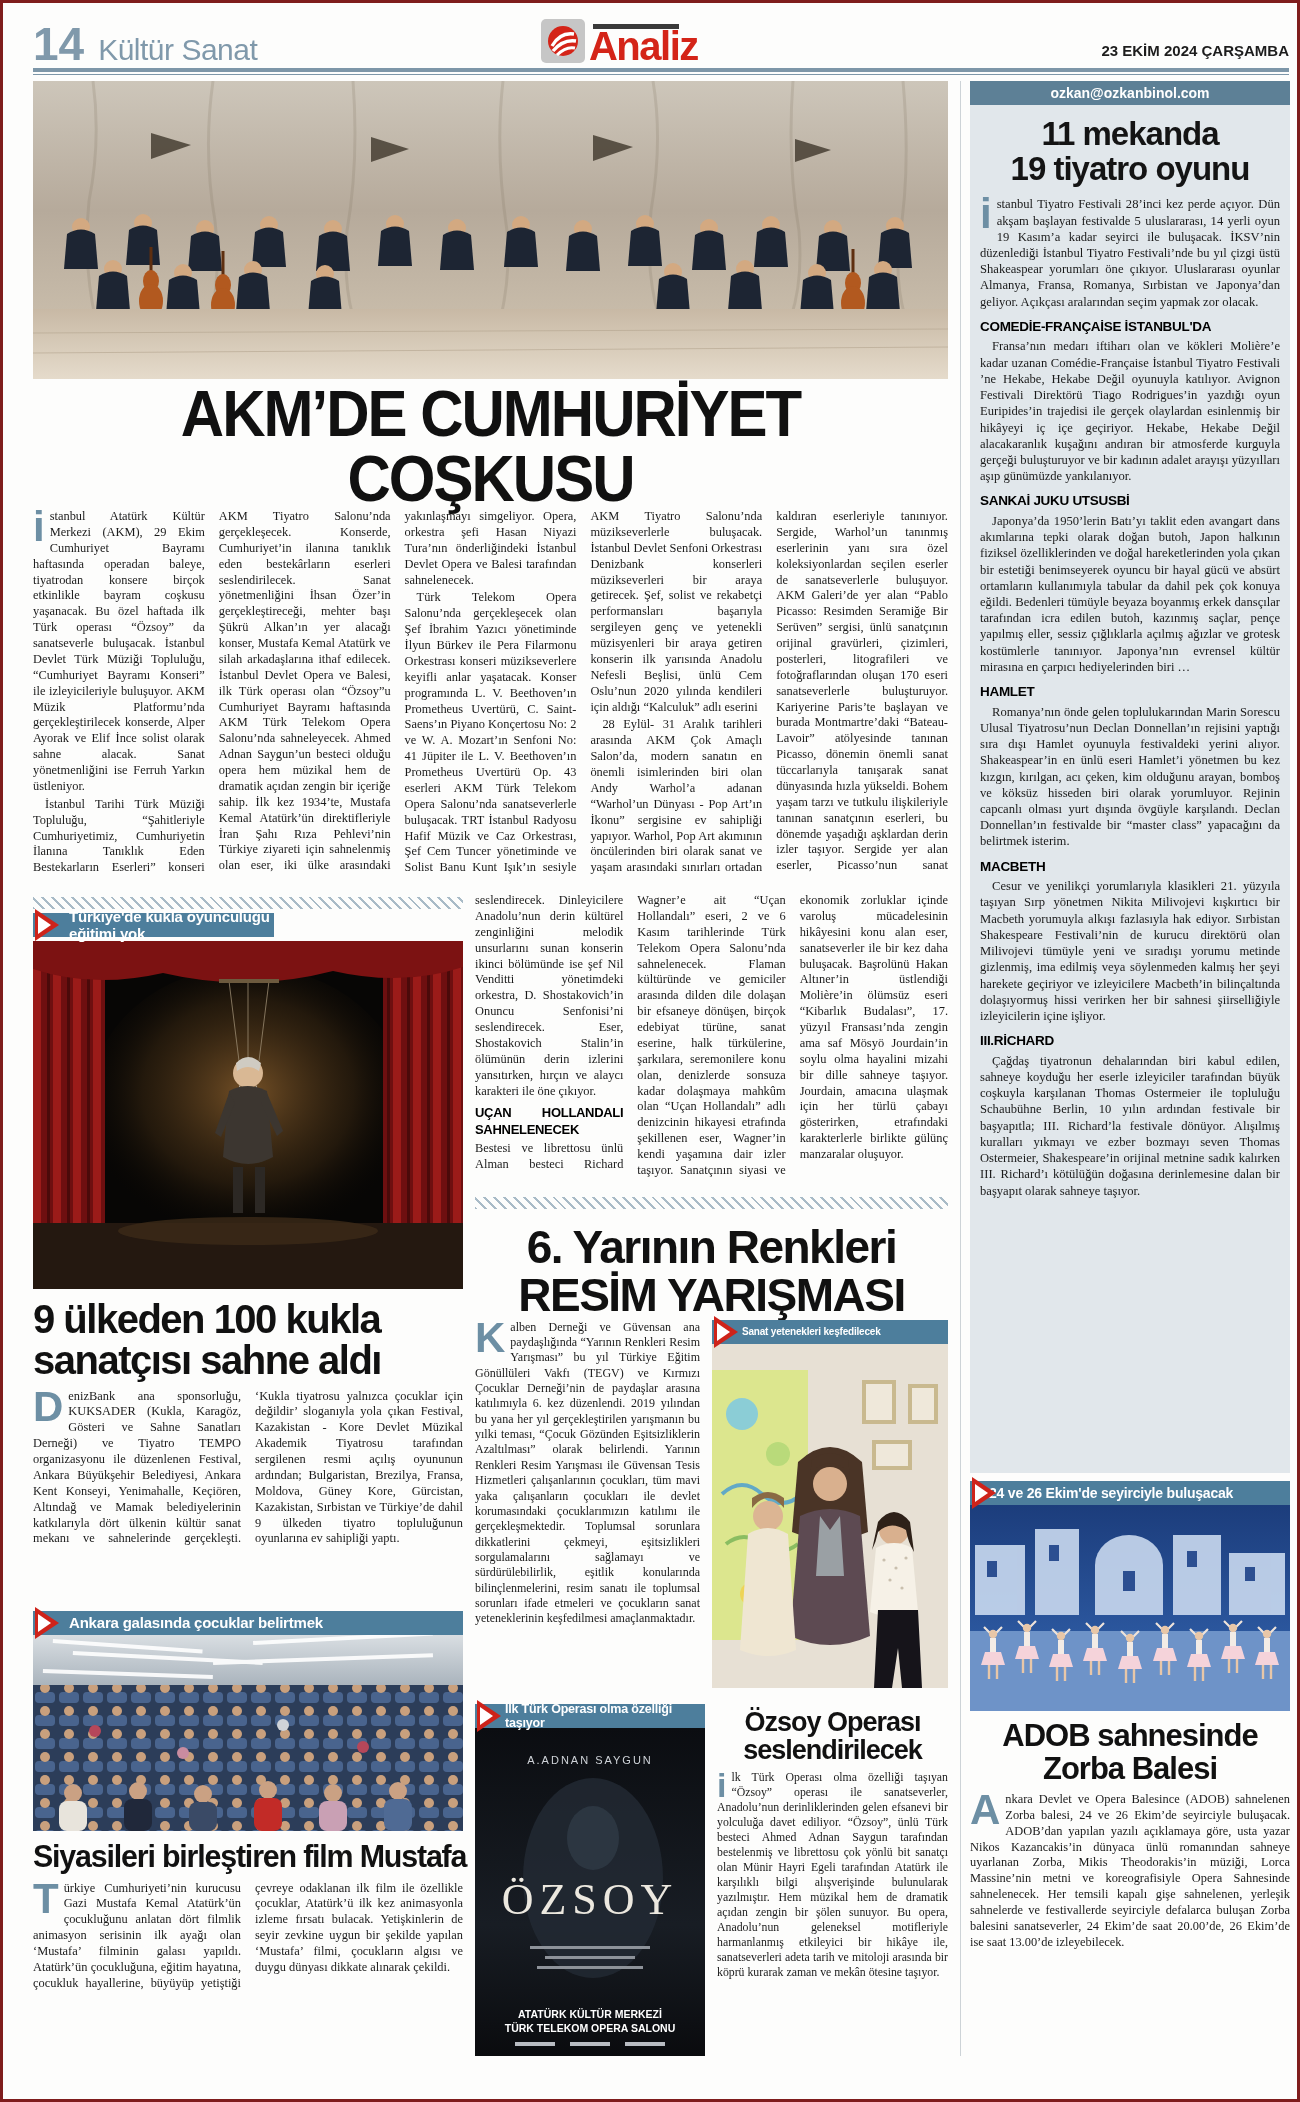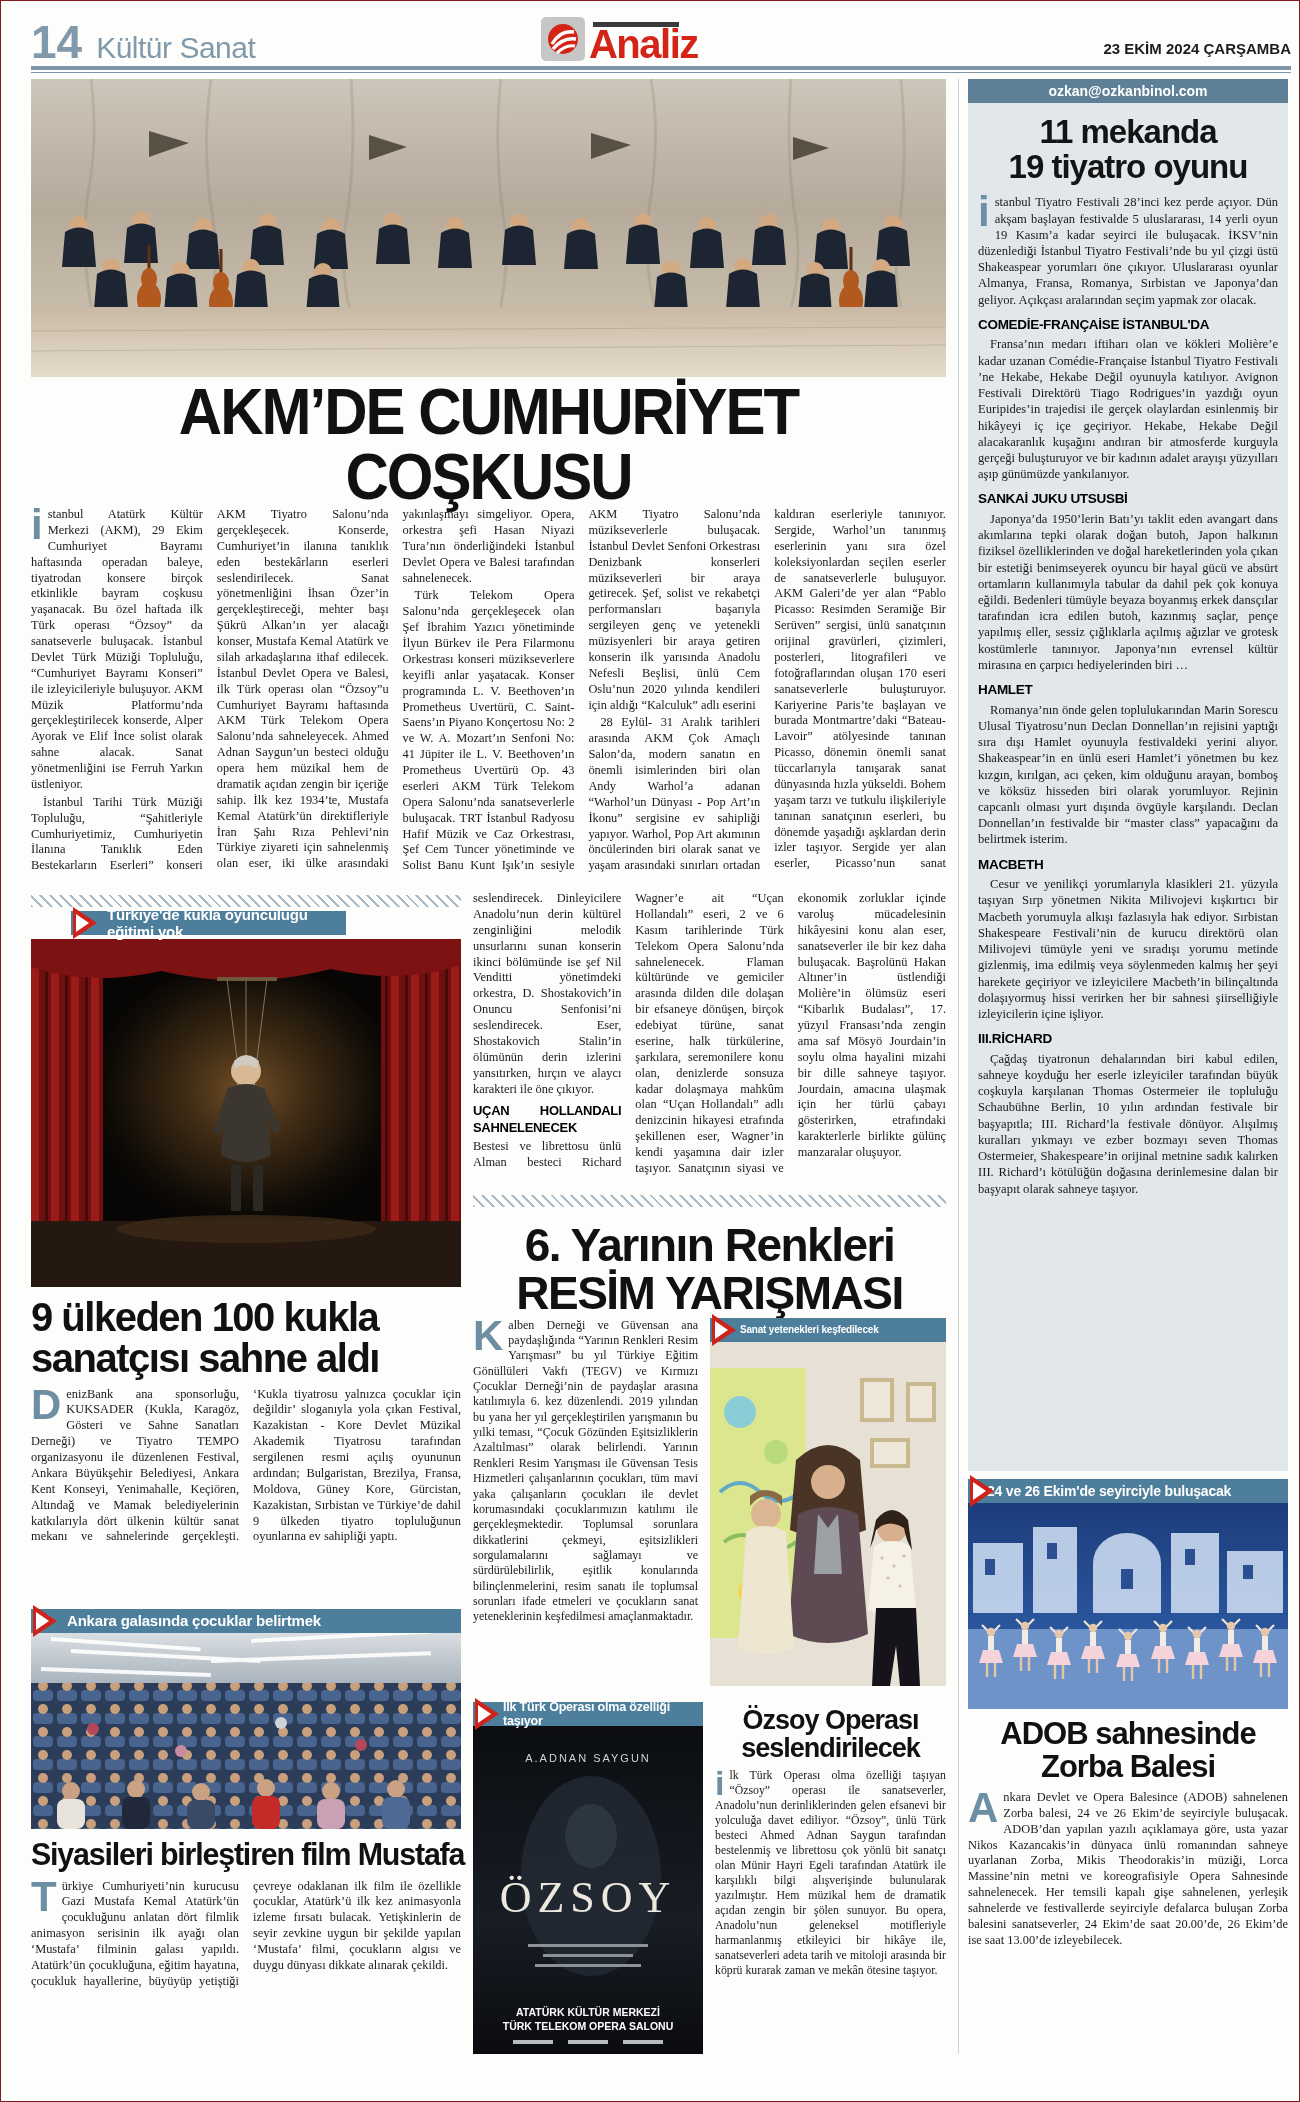--- a/index.html
+++ b/index.html
@@ -1,18 +1,18 @@
 <!DOCTYPE html>
 <html lang="tr"><head>
 <meta charset="utf-8">
 <style>
   html,body{margin:0;padding:0;background:#efefef;}
   .page{
     position:relative;width:1300px;height:2102px;margin:0 auto;background:#fdfdfc;
-    border:1px solid #7f1d1d;box-sizing:border-box;overflow:hidden;
+    border:3px solid #7f1d1d;box-sizing:border-box;overflow:hidden;
     font-family:"Liberation Serif", serif;color:#1a1a1a;
   }
   .inner{padding:8px 8px 0 30px;}
   
   .hdr{display:flex;align-items:flex-end;justify-content:space-between;height:52px;}
   .hdr-left{display:flex;align-items:flex-end;gap:14px;}
   .pageno{font-family:"Liberation Sans",sans-serif;font-size:46px;line-height:.8;color:#8099ab;font-weight:bold;}
   .section-name{font-family:"Liberation Sans",sans-serif;font-size:30px;line-height:.9;color:#8099ab;font-weight:500;letter-spacing:-.5px;}
   .masthead{display:flex;align-items:flex-end;gap:4px;margin-left:-120px;}
   .mast-icon{width:44px;height:44px;background:#c6c6c6;border-radius:5px;display:flex;align-items:center;justify-content:center;}
@@ -183,21 +183,21 @@
           <p class="first"><span class="dropcap">i</span><span>stanbul Atatürk Kültür Merkezi (AKM), 29 Ekim Cumhuriyet Bayramı haftasında operadan baleye, tiyatrodan konsere birçok etkinlikle bayram coşkusu yaşanacak. Bu özel haftada ilk Türk operası “Özsoy” da sanatseverle buluşacak. İstanbul Devlet Türk Müziği Topluluğu, “Cumhuriyet Bayramı Konseri” ile izleyicileriyle buluşuyor. AKM Müzik Platformu’nda gerçekleştirilecek konserde, Alper Ayorak ve Elif İnce solist olarak sahne alacak. Sanat yönetmenliğini ise Ferruh Yarkın üstleniyor.</span></p>
           <p>İstanbul Tarihi Türk Müziği Topluluğu, “Şahitleriyle Cumhuriyetimiz, Cumhuriyetin İlanına Tanıklık Eden Bestekarların Eserleri” konseri AKM Tiyatro Salonu’nda gerçekleşecek. Konserde, Cumhuriyet’in ilanına tanıklık eden bestekârların eserleri seslendirilecek. Sanat yönetmenliğini İhsan Özer’in gerçekleştireceği, mehter başı Şükrü Alkan’ın yer alacağı konser, Mustafa Kemal Atatürk ve silah arkadaşlarına ithaf edilecek. İstanbul Devlet Opera ve Balesi, ilk Türk operası olan “Özsoy”u Cumhuriyet Bayramı haftasında AKM Türk Telekom Opera Salonu’nda sahneleyecek. Ahmed Adnan Saygun’un besteci olduğu opera hem müzikal hem de dramatik açıdan zengin bir içeriğe sahip. İlk kez 1934’te, Mustafa Kemal Atatürk’ün direktifleriyle İran Şahı Rıza Pehlevi’nin Türkiye ziyareti için sahnelenmiş olan eser, iki ülke arasındaki yakınlaşmayı simgeliyor. Opera, orkestra şefi Hasan Niyazi Tura’nın önderliğindeki İstanbul Devlet Opera ve Balesi tarafından sahnelenecek.</p>
           <p>Türk Telekom Opera Salonu’nda gerçekleşecek olan Şef İbrahim Yazıcı yönetiminde İlyun Bürkev ile Pera Filarmonu Orkestrası konseri müzikseverlere keyifli anlar yaşatacak. Konser programında L. V. Beethoven’ın Prometheus Uvertürü, C. Saint-Saens’ın Piyano Konçertosu No: 2 ve W. A. Mozart’ın Senfoni No: 41 Jüpiter ile L. V. Beethoven’ın Prometheus Uvertürü Op. 43 eserleri AKM Türk Telekom Opera Salonu’nda sanatseverlerle buluşacak. TRT İstanbul Radyosu Hafif Müzik ve Caz Orkestrası, Şef Cem Tuncer yönetiminde ve Solist Banu Kunt Işık’ın sesiyle AKM Tiyatro Salonu’nda müzikseverlerle buluşacak. İstanbul Devlet Senfoni Orkestrası Denizbank konserleri müzikseverleri bir araya getirecek. Şef, solist ve rekabetçi performansları başarıyla sergileyen genç ve yetenekli müzisyenleri bir araya getiren konserin ilk yarısında Anadolu Nefesli Beşlisi, ünlü Cem Oslu’nun 2020 yılında kendileri için aldığı “Kalculuk” adlı eserini</p>
           <p>28 Eylül- 31 Aralık tarihleri arasında AKM Çok Amaçlı Salon’da, modern sanatın en önemli isimlerinden biri olan Andy Warhol’a adanan “Warhol’un Dünyası - Pop Art’ın İkonu” sergisine ev sahipliği yapıyor. Warhol, Pop Art akımının öncülerinden biri olarak sanat ve yaşam arasındaki sınırları ortadan kaldıran eserleriyle tanınıyor. Sergide, Warhol’un tanınmış eserlerinin yanı sıra özel koleksiyonlardan seçilen eserler de sanatseverlerle buluşuyor. AKM Galeri’de yer alan “Pablo Picasso: Resimden Seramiğe Bir Serüven” sergisi, ünlü sanatçının orijinal gravürleri, çizimleri, posterleri, litografileri ve fotoğraflarından oluşan 170 eseri sanatseverlerle buluşturuyor. Kariyerine Paris’te başlayan ve burada Montmartre’daki “Bateau-Lavoir” atölyesinde tanınan Picasso, dönemin önemli sanat tüccarlarıyla tanışarak sanat dünyasında hızla yükseldi. Bohem yaşam tarzı ve tutkulu ilişkileriyle tanınan sanatçının eserleri, bu dönemde yaşadığı aşklardan derin izler taşıyor. Sergide yer alan eserler, Picasso’nun sanat yolculuğunun çeşitli evrelerini ve onun sanatsal dönüşümlerini kapsıyor.</p>
         </div>
 
         <div class="bandrows">
 
           <div class="leftmod">
             <div class="zigzag"></div>
-            <div class="kicker" style="width:275px;box-sizing:border-box;margin-left:40px;">
+            <div class="kicker" style="width:241px;box-sizing:border-box;">
               <span class="flag"></span>
               <span>Türkiye'de kukla oyunculuğu eğitimi yok</span>
             </div>
 
             <div class="ph" style="height:348px;margin-top:4px;">
               <svg viewBox="0 0 430 348" preserveAspectRatio="xMidYMid slice">
                 <defs>
                   <pattern id="cur" width="20" height="348" patternUnits="userSpaceOnUse">
                     <rect width="20" height="348" fill="#6e0f10"></rect>
                     <rect width="8" height="348" fill="#9b1b19"></rect>

